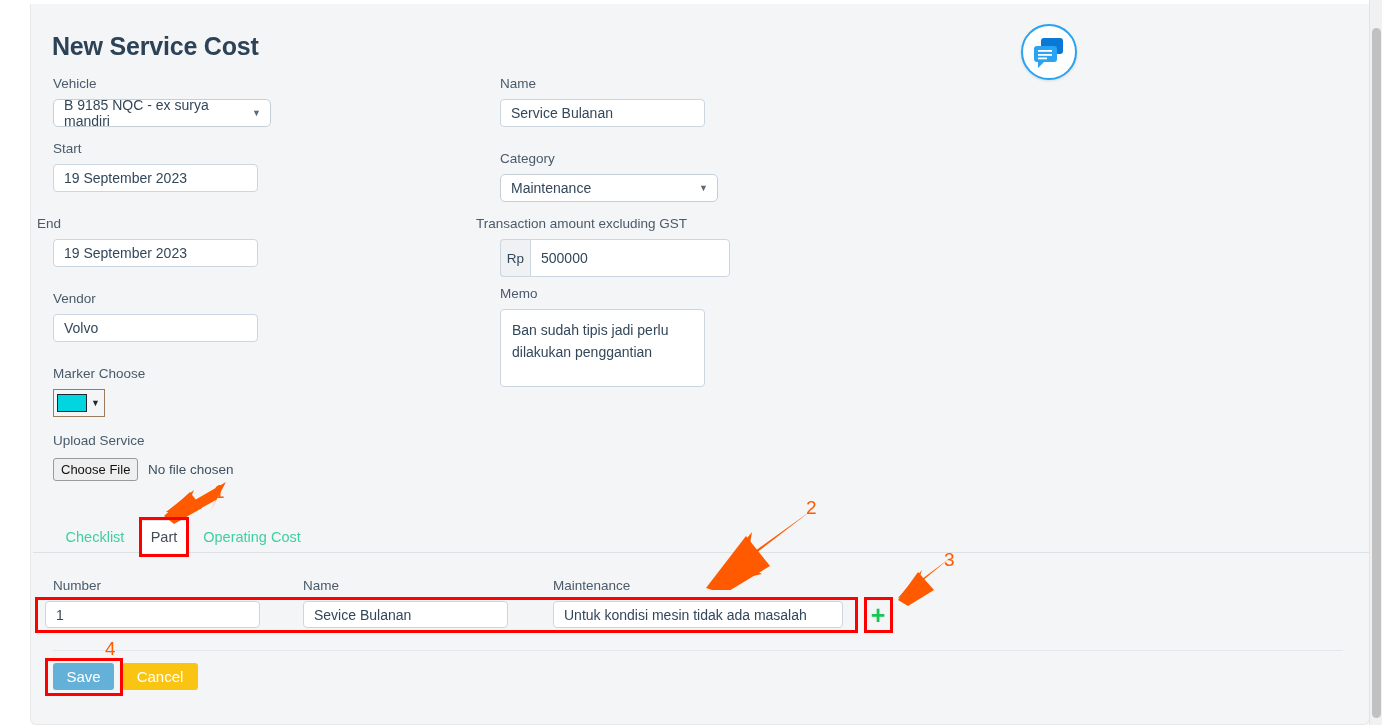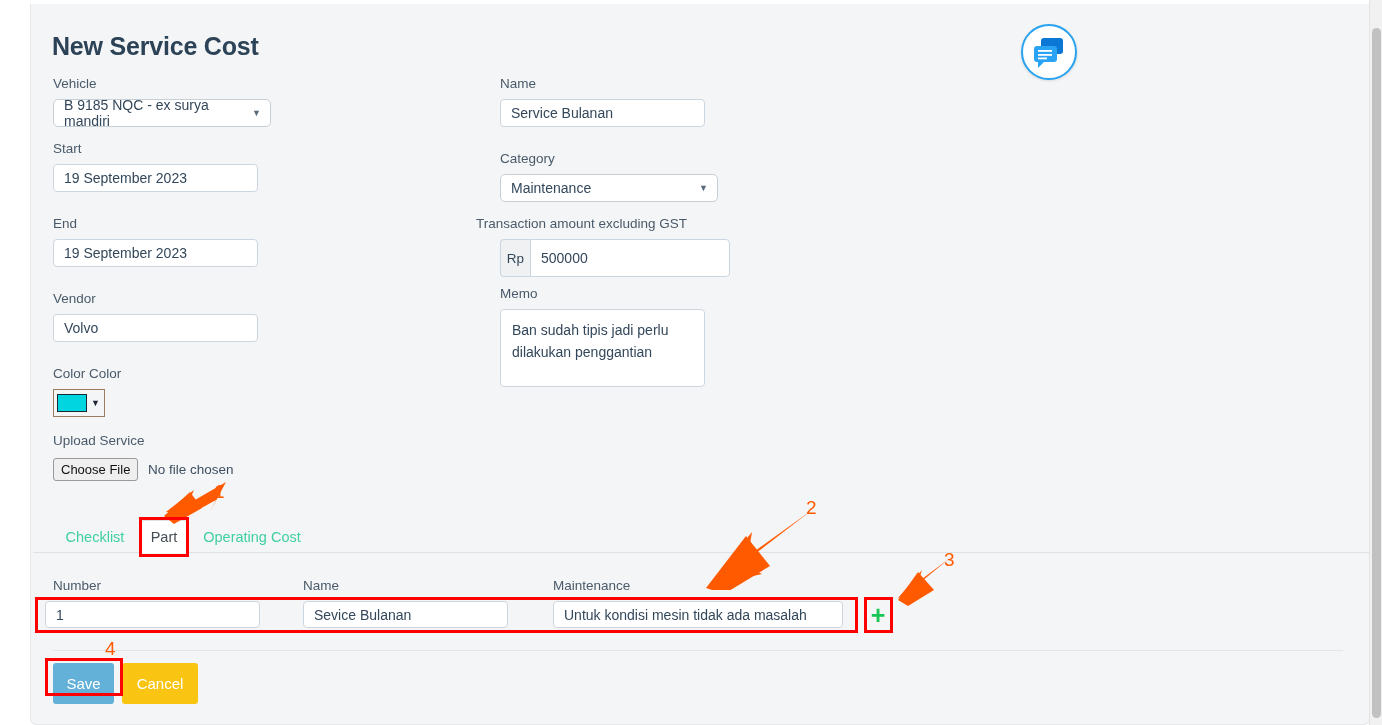--- a/index.html
+++ b/index.html
@@ -241,21 +241,21 @@
     color: #17c653;
     font-size: 25px;
     line-height: 22px;
     text-align: center;
     font-weight: bold;
     cursor: pointer;
   }
   
   .btn {
     position: absolute;
-    height: 41px;
+    height: 27px;
     border: none;
     border-radius: 3px;
     color: #ffffff;
     font-size: 15px;
     font-family: "Liberation Sans", sans-serif;
     cursor: pointer;
     display: flex;
     align-items: center;
     justify-content: center;
   }
@@ -311,27 +311,27 @@
 
   <div class="fld-label" style="left:53px; top:76px;">Vehicle</div>
   <div class="sel-input" style="left:53px; top:99px; width:218px; height:28px;">
     <span>B 9185 NQC - ex surya mandiri</span>
     <span class="caret">▼</span>
   </div>
 
   <div class="fld-label" style="left:53px; top:141px;">Start</div>
   <input class="txt-input" style="left: 53px; top: 164px; width: 205px; height: 28px;" value="19 September 2023">
 
-  <div class="fld-label" style="left:53px; top:216px;">End</div>
+  <div class="fld-label" style="left:37px; top:216px;">End</div>
   <input class="txt-input" style="left: 53px; top: 239px; width: 205px; height: 28px;" value="19 September 2023">
 
   <div class="fld-label" style="left:53px; top:291px;">Vendor</div>
   <input class="txt-input" style="left: 53px; top: 314px; width: 205px; height: 28px;" value="Volvo">
 
-  <div class="fld-label" style="left:53px; top:366px;">Color Color</div>
+  <div class="fld-label" style="left:53px; top:366px;">Marker Choose</div>
   <div class="color-box">
     <div class="color-swatch" style="background: rgb(0, 213, 224);"></div>
     <span class="color-caret">▼</span>
   </div>
 
   <div class="fld-label" style="left:53px; top:433px;">Upload Service</div>
   <div class="file-btn">Choose File</div>
   <div class="file-name">No file chosen</div>
 
   <div class="fld-label" style="left:500px; top:76px;">Name</div>

